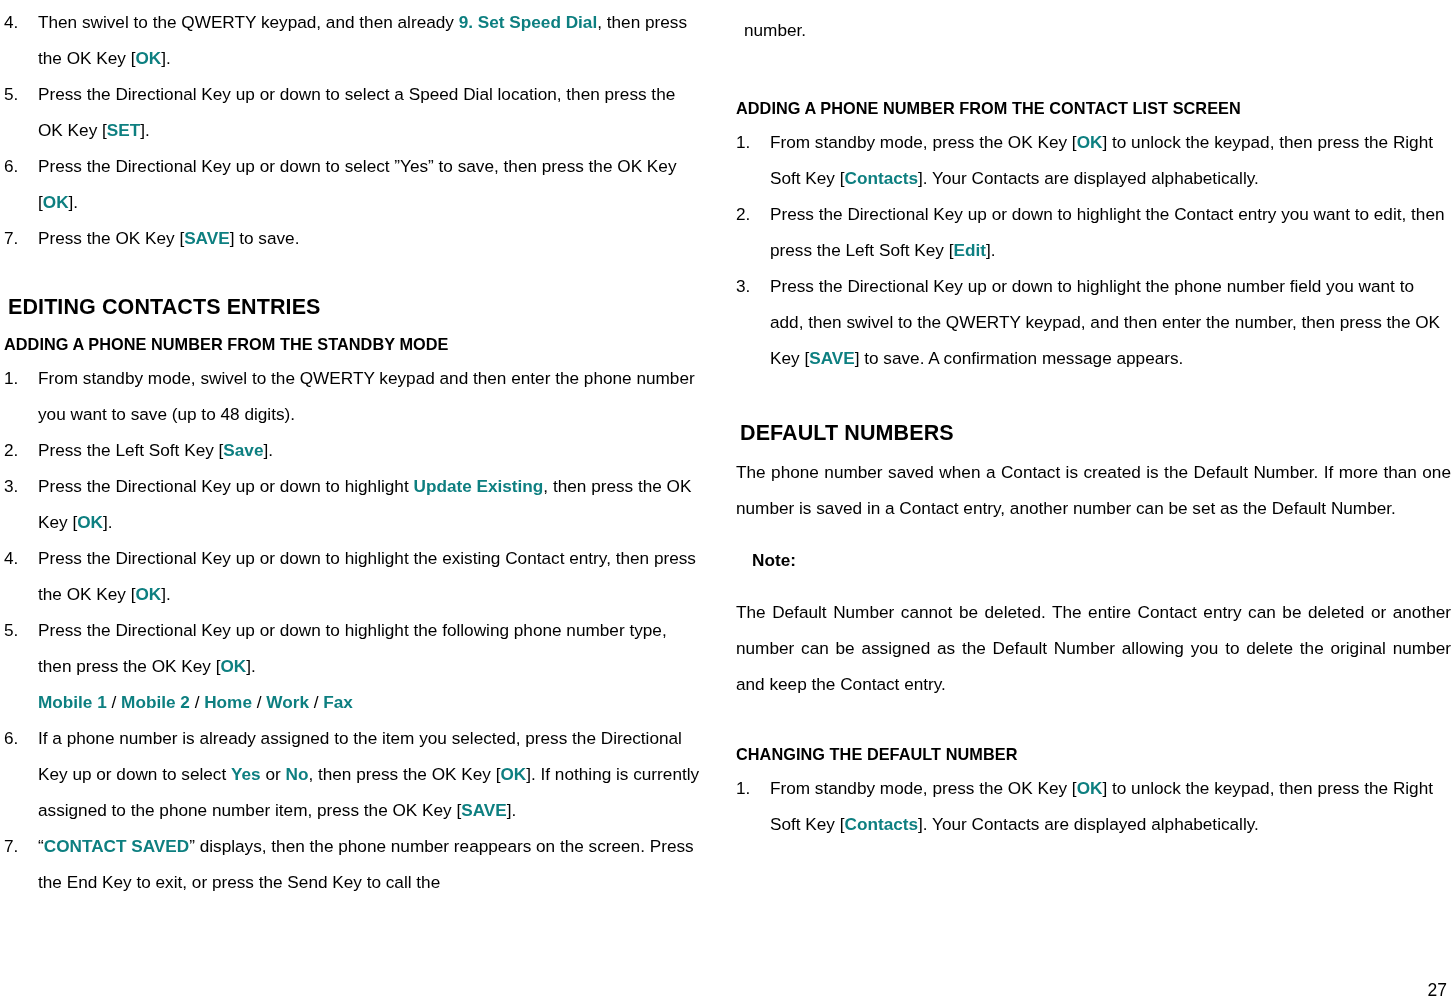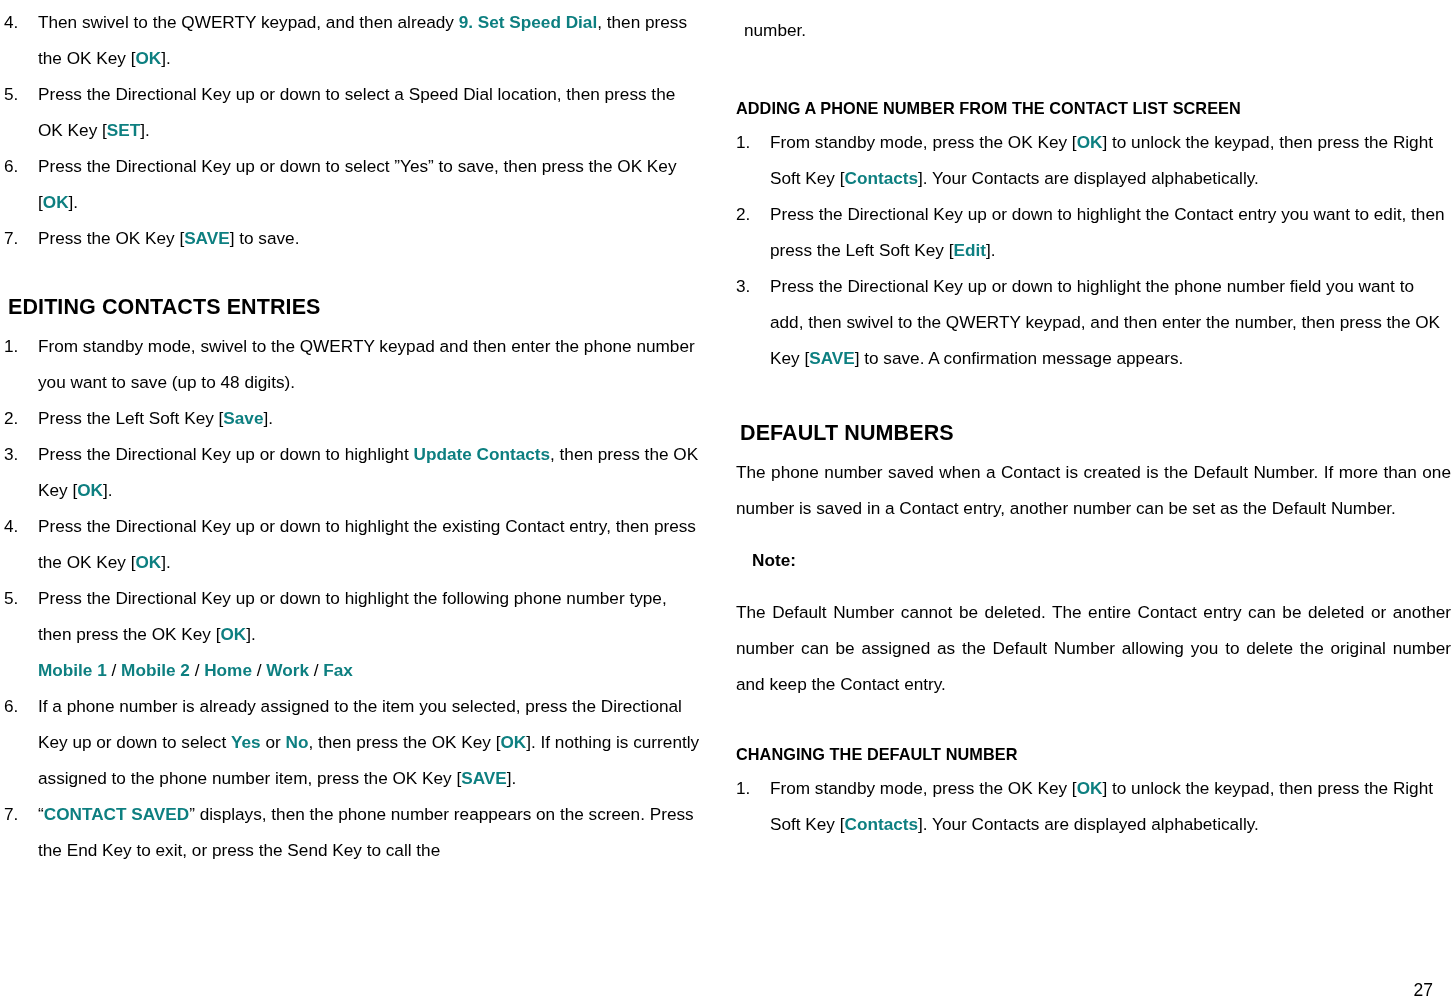--- a/index.html
+++ b/index.html
@@ -110,21 +110,21 @@
   .typeline {
     font-size: 17.2px;
     line-height: 36px;
   }
   .gap-md { height: 30px; }
   .gap-lg { height: 36px; }
 
   
   .pagenum {
     position: absolute;
-    right: 20px;
+    right: 6px;
     bottom: 2px;
     font-size: 17.5px;
     line-height: 22px;
     color: #000;
   }
 
   .contline {
     font-size: 17.2px;
     line-height: 36px;
     margin: 8px;
@@ -142,25 +142,26 @@
           <li class="oitem"><span class="num">4.</span><span><span>Then swivel to the QWERTY keypad, and then already </span><span class="kw">9. Set Speed Dial</span><span>, then press the OK Key [</span><span class="kw">OK</span><span>].</span></span></li>
           <li class="oitem"><span class="num">5.</span><span><span>Press the Directional Key up or down to select a Speed Dial location, then press the OK Key [</span><span class="kw">SET</span><span>].</span></span></li>
           <li class="oitem"><span class="num">6.</span><span><span>Press the Directional Key up or down to select ”Yes” to save, then press the OK Key [</span><span class="kw">OK</span><span>].</span></span></li>
           <li class="oitem"><span class="num">7.</span><span><span>Press the OK Key [</span><span class="kw">SAVE</span><span>] to save.</span></span></li>
         </ol>
 
       <div class="gap-md"></div>
 
       <h1 class="sect">EDITING CONTACTS ENTRIES</h1>
 
+      <h2 class="sub">ADDING A PHONE NUMBER FROM THE STANDBY MODE</h2>
 
       <ol class="olist" id="left-steps-list">
           <li class="oitem"><span class="num">1.</span><span><span>From standby mode, swivel to the QWERTY keypad and then enter the phone number you want to save (up to 48 digits).</span></span></li>
           <li class="oitem"><span class="num">2.</span><span><span>Press the Left Soft Key [</span><span class="kw">Save</span><span>].</span></span></li>
-          <li class="oitem"><span class="num">3.</span><span><span>Press the Directional Key up or down to highlight </span><span class="kw">Update Contacts</span><span>, then press the OK Key [</span><span class="kw">OK</span><span>].</span></span></li>
+          <li class="oitem"><span class="num">3.</span><span><span>Press the Directional Key up or down to highlight </span><span class="kw">Update Existing</span><span>, then press the OK Key [</span><span class="kw">OK</span><span>].</span></span></li>
           <li class="oitem"><span class="num">4.</span><span><span>Press the Directional Key up or down to highlight the existing Contact entry, then press the OK Key [</span><span class="kw">OK</span><span>].</span></span></li>
           <li class="oitem"><span class="num">5.</span><span><span>Press the Directional Key up or down to highlight the following phone number type, then press the OK Key [</span><span class="kw">OK</span><span>].</span></span><div class="typeline"><span class="kw">Mobile 1</span><span class="sep"> / </span><span class="kw">Mobile 2</span><span class="sep"> / </span><span class="kw">Home</span><span class="sep"> / </span><span class="kw">Work</span><span class="sep"> / </span><span class="kw">Fax</span></div></li>
           <li class="oitem"><span class="num">6.</span><span><span>If a phone number is already assigned to the item you selected, press the Directional Key up or down to select </span><span class="kw">Yes</span><span> or </span><span class="kw">No</span><span>, then press the OK Key [</span><span class="kw">OK</span><span>]. If nothing is currently assigned to the phone number item, press the OK Key [</span><span class="kw">SAVE</span><span>].</span></span></li>
           <li class="oitem"><span class="num">7.</span><span><span>“</span><span class="kw">CONTACT SAVED</span><span>” displays, then the phone number reappears on the screen. Press the End Key to exit, or press the Send Key to call the</span></span></li>
         </ol>
 
     </div>
 
     <div class="col col-right">
 

